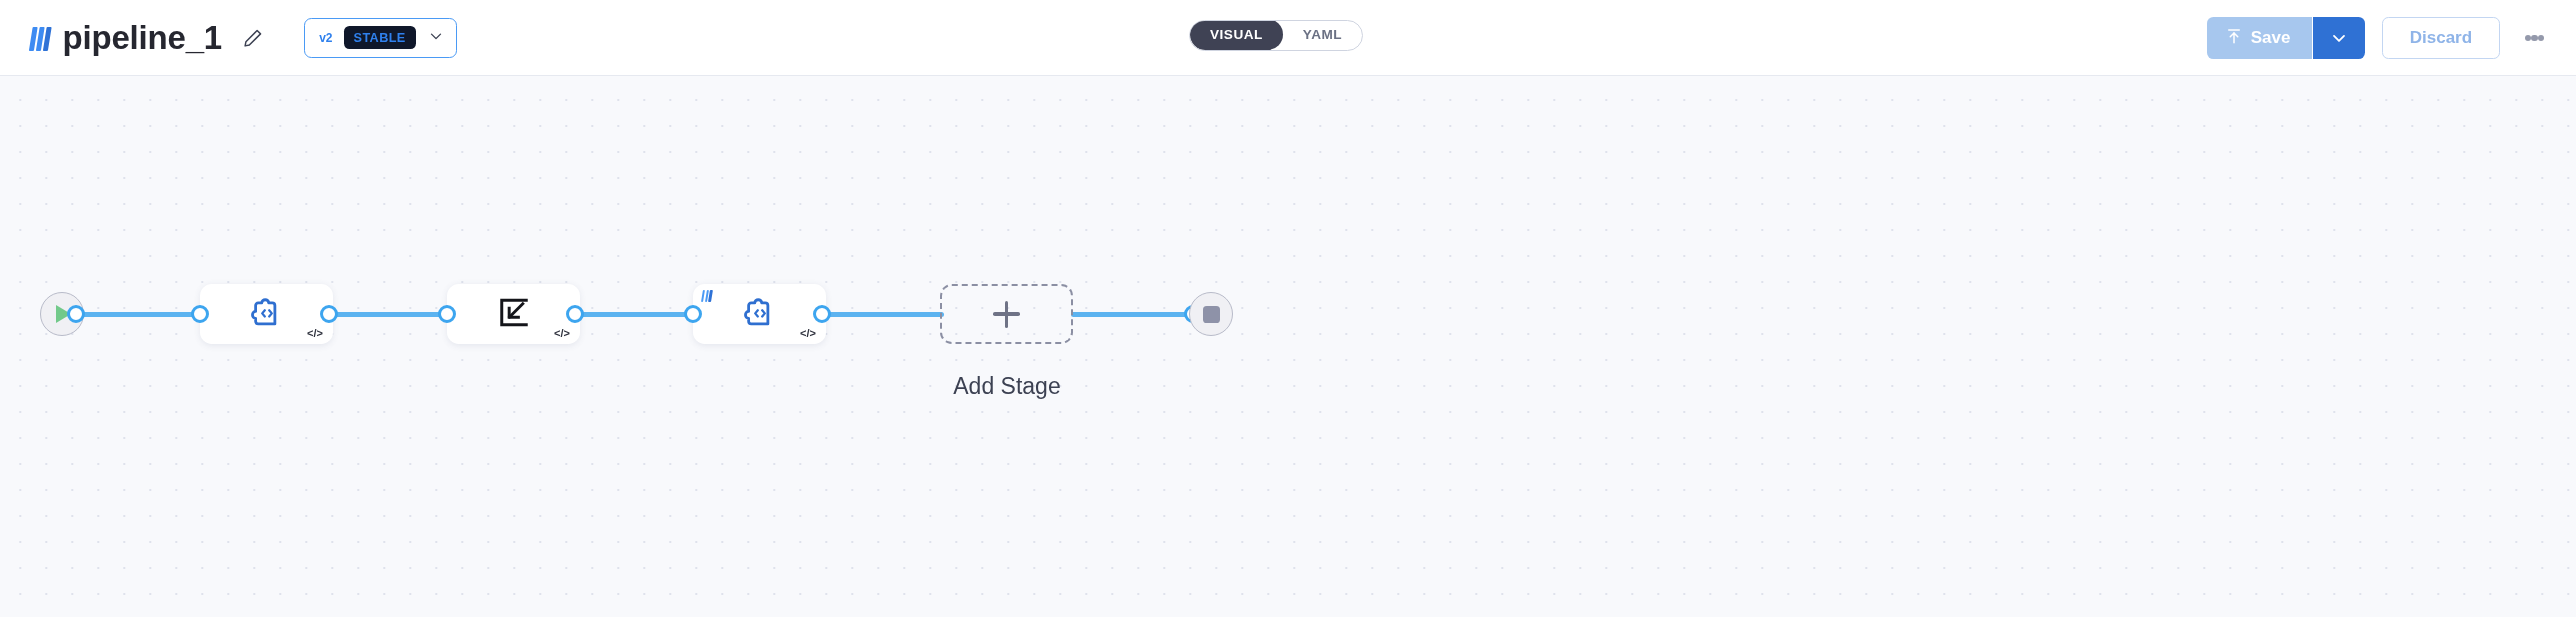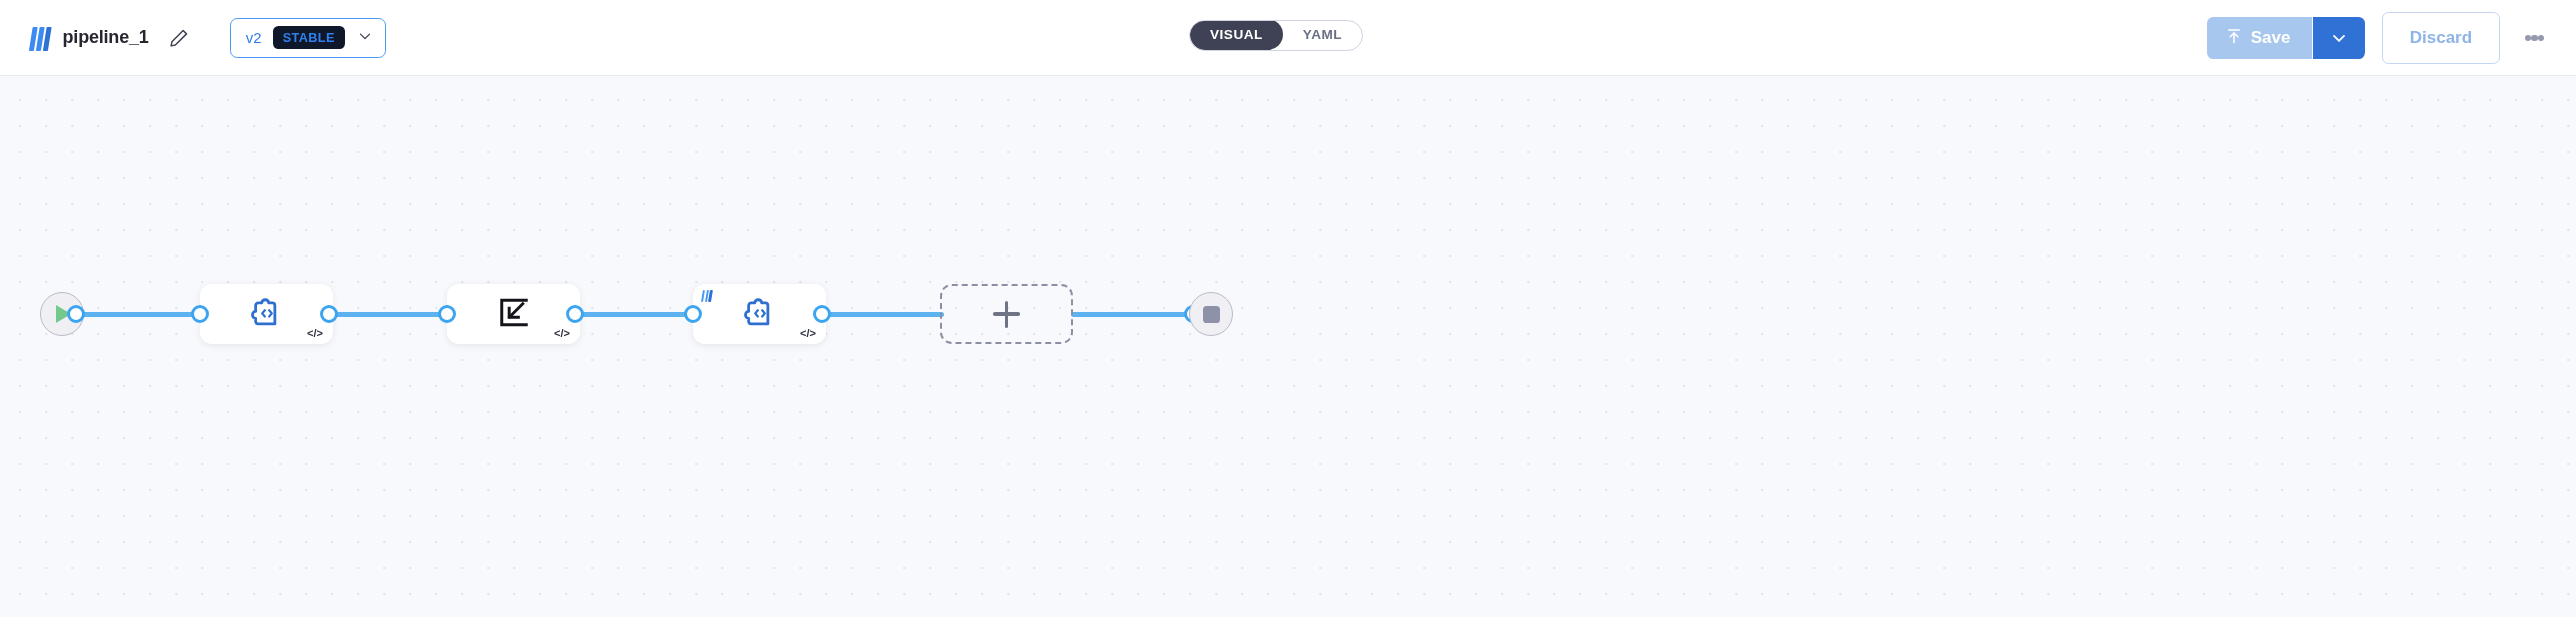--- a/index.html
+++ b/index.html
@@ -21,38 +21,38 @@
   .hdr-left { display: flex; align-items: center; padding-left: 31px; gap: 0; }
 
   
   #app-logo { display: flex; align-items: flex-end; gap: 2.7px; height: 27px; transform: skewX(-9deg); }
   #app-logo i { display: block; width: 4.5px; border-radius: 0.9px; background: #3d8bf2; }
   #app-logo i.b1 { height: 23.6px; }
   #app-logo i.b2 { height: 23.6px; }
   #app-logo i.b3 { height: 23.6px; background: #2f72d6; }
 
   #pipeline-title {
-    font-size: 18px; font-weight: bold; color: #262730;
+    font-size: 33px; font-weight: bold; color: #262730;
     margin-left: 12.7px; letter-spacing: -0.2px;
   }
 
   .icon-btn {
     width: 36px; height: 36px; display: flex; align-items: center; justify-content: center;
     border: none; background: transparent; cursor: pointer;
   }
   #edit-name-button { margin-left: 12.7px; }
 
   
   #version-selector {
     margin-left: 33px; height: 40px;
     border: 1.4px solid #4a9af5; border-radius: 7.3px; background: #fff;
     display: flex; align-items: center; gap: 11px;
     padding: 0 11px 0 14.5px; cursor: pointer;
   }
-  #version-label { font-size: 15px; color: #2f80ed; font-weight: 400; }
+  #version-label { font-size: 12px; color: #2f80ed; font-weight: 700; }
   #version-status-badge {
     background: #0f172a; color: #2f80ed;
     font-size: 12.7px; font-weight: bold; letter-spacing: 0.4px;
     padding: 4.5px 10px; border-radius: 5.4px;
   }
 
   
   #view-toggle {
     position: absolute; left: 1189px; top: 20px;
     height: 31px; border: 0.9px solid #cfd4e0; border-radius: 16.3px;
@@ -76,21 +76,21 @@
     background: #a7c7ee; color: #ffffff; border: none; cursor: pointer;
     font-size: 17px; font-weight: bold; display: flex; align-items: center; gap: 8.2px;
     padding: 0 22px 0 18px;
   }
   #save-dropdown-button {
     background: #2f71d4; border: none; cursor: pointer; width: 53px;
     display: flex; align-items: center; justify-content: center;
     border-left: 1.8px solid #ffffff;
   }
   #discard-button {
-    height: 52px; padding: 0 27px; border: 0.9px solid #c3d6f2; border-radius: 6.4px;
+    height: 42px; padding: 0 27px; border: 0.9px solid #c3d6f2; border-radius: 6.4px;
     background: #ffffff; color: #8fb4e8; font-size: 17px; font-weight: bold; cursor: pointer;
   }
   #more-menu-button { width: 36px; height: 42px; display:flex; align-items:center; justify-content:center; background:none; border:none; cursor:pointer; }
   #more-menu-button i { display:block; width:6.4px; height:6.4px; border-radius:50%; background:#9499ab; margin:1.8px 0; }
 
   
   #canvas {
     position: relative; width: 100%; height: 541px;
     background-color: #f8f9fc;
     background-image: radial-gradient(#dfe2ec 1.3px, transparent 1.3px);
@@ -278,20 +278,21 @@
       </svg>
     </span>
     <span class="node-code-badge">&lt;/&gt;</span>
   </div>
   <div class="port" style="left:684px; top:229px;"></div>
   <div class="port" style="left:813px; top:229px;"></div>
 
   <div id="add-stage-node" style="left:940px; top:208px;">
     <span id="add-stage-plus-icon"></span>
   </div>
+  <div class="node-caption" style="left:889px; top:297px;">Add Stage</div>
 
   <div class="port" style="left:1184px; top:229px;"></div>
   <div class="terminal-node" style="left:1189px; top:216px;">
     <div id="end-stop-icon"></div>
   </div>
 
 </div>
 
 
 </body></html>

